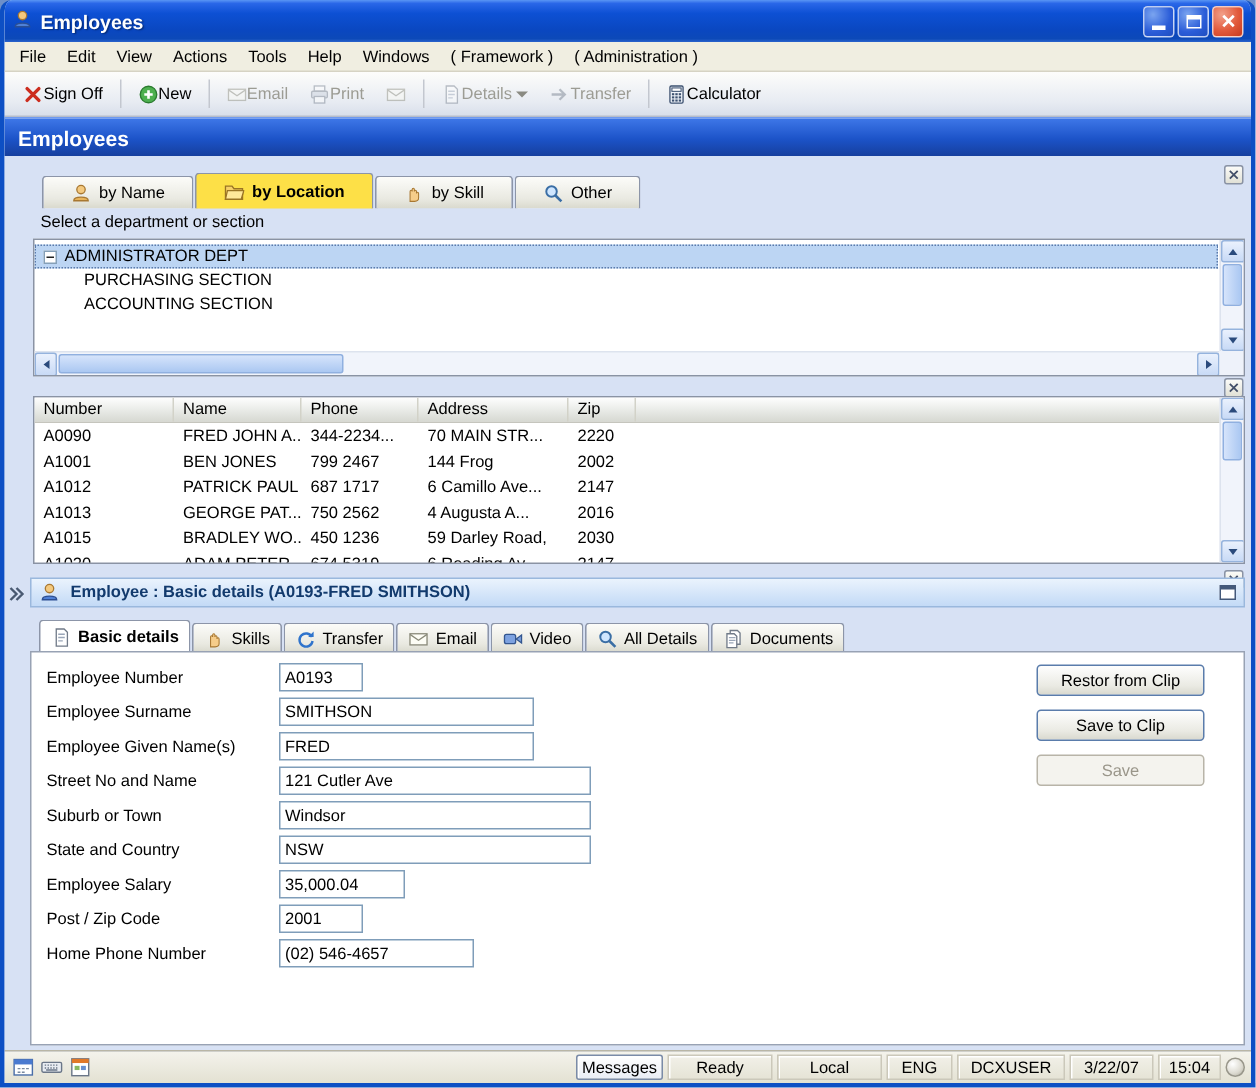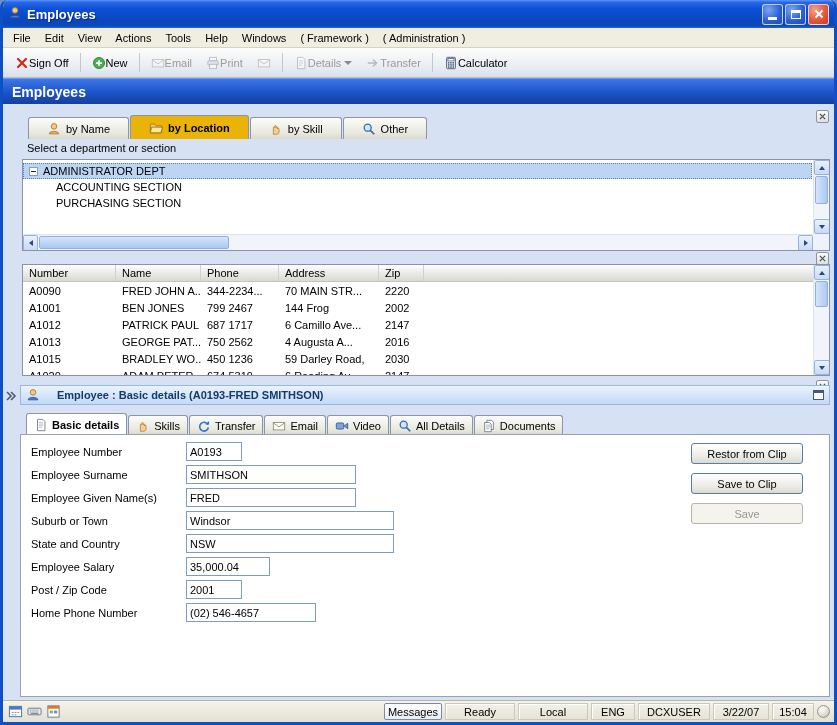--- a/index.html
+++ b/index.html
@@ -43,21 +43,21 @@
   .client{position:relative;height:596px;background:#d7e1f4}
   .ic{width:14px;height:14px;flex:none}
 
   .close-x{position:absolute;right:5px;width:13px;height:13px;background:linear-gradient(180deg,#fbfbf8,#e1e1d6);
     border:1px solid #8a93a4;border-radius:2px;display:flex;align-items:center;justify-content:center}
 
   .tabstrip{position:absolute;left:25px;top:11px;display:flex;align-items:flex-end;gap:1px}
   .tab{display:flex;align-items:center;gap:5px;height:22px;padding:0 18px;
     background:linear-gradient(180deg,#fcfcf9,#e9e9e1 70%,#d9d9cd);
     border:1px solid #8c95a8;border-bottom:none;border-radius:3px 3px 0 0}
-  .tab.active{background:#eab308;font-weight:bold;height:24px}
+  .tab.active{background:#fde047;font-weight:bold;height:24px}
 
   .hint{position:absolute;left:24px;top:38px}
 
   .panelbox{position:absolute;left:19px;width:808px;background:#fff;border:1px solid #8a93a4;overflow:hidden}
   .tree-panel{top:55px;height:92px}
   .grid-panel{top:160px;height:112px}
 
   
   .tree-rows{position:absolute;left:0;top:3px;right:17px}
   .trow{height:16px;display:flex;align-items:center;padding-left:6px;white-space:nowrap}
@@ -85,21 +85,21 @@
   .ghead{display:flex;height:17px;background:linear-gradient(180deg,#fefefe,#e6e8e4 60%,#d7d9d2);border-bottom:1px solid #c5c5bd}
   .hcell{padding:2px 6px;border-right:1px solid #d2d2c8;overflow:hidden;white-space:nowrap}
   .grow{display:flex;height:17px;align-items:center}
   .gcell{padding:0 6px;overflow:hidden;white-space:nowrap}
   .c0{width:93px}.c1{width:85px}.c2{width:78px}.c3{width:100px}.c4{width:45px}
 
   
   .chevron{position:absolute;left:2px;top:284px;width:14px;height:16px;display:flex;align-items:center}
   .details-panel{position:absolute;left:17px;top:281px;width:810px;height:312px}
   .dhead{height:20px;background:linear-gradient(180deg,#eaf3fd,#c3daf6);border:1px solid #9ab8dd;
-    display:flex;align-items:center;gap:17px;padding:0 5px;color:#123a6d;font-weight:bold}
+    display:flex;align-items:center;gap:7px;padding:0 5px;color:#123a6d;font-weight:bold}
   .dhead .dtitle{flex:1}
   .restore-box{width:11px;height:10px;border:1px solid #44597a;border-top-width:3px;background:#fff}
   .dtabs{position:absolute;left:6px;top:28px;display:flex;align-items:flex-end;gap:1px}
   .dtab{display:flex;align-items:center;gap:4px;height:20px;padding:0 7px;
     background:linear-gradient(180deg,#fcfcf9,#e9e9e1 70%,#d9d9cd);
     border:1px solid #8c95a8;border-bottom:none;border-radius:3px 3px 0 0}
   .dtab.active{background:#fff;font-weight:bold;height:22px}
   .dpage{position:absolute;left:0;top:49px;width:810px;bottom:0;background:#fff;border:1px solid #98a2b4}
   .dform{position:absolute;left:10px;top:5px}
   .frow{display:flex;align-items:center;height:23px}
@@ -278,24 +278,24 @@
 
     <div class="hint">Select a department or section</div>
 
     <div class="panelbox tree-panel">
       <div class="tree-rows">
         <div class="trow selected">
           <span class="expander"></span>
           <span>ADMINISTRATOR DEPT</span>
         </div>
         <div class="trow child">
+          <span>PURCHASING SECTION</span>
+        </div>
+        <div class="trow child">
           <span>ACCOUNTING SECTION</span>
-        </div>
-        <div class="trow child">
-          <span>PURCHASING SECTION</span>
         </div>
       </div>
       <div class="vscroll" style="bottom:16px">
         <div class="sbv sbtn" style="top:0">
             <span class="arr-up"></span>
           </div>
         <div class="vthumb" style="top:16px;height:28px"></div>
         <div class="sbv sbtn" style="bottom:0">
             <span class="arr-dn"></span>
           </div>
@@ -459,20 +459,24 @@
             <label class="flabel">Employee Number</label>
             <input class="finput" style="width: 56px;" value="A0193">
           </div>
           <div class="frow">
             <label class="flabel">Employee Surname</label>
             <input class="finput" style="width: 170px;" value="SMITHSON">
           </div>
           <div class="frow">
             <label class="flabel">Employee Given Name(s)</label>
             <input class="finput" style="width: 170px;" value="FRED">
+          </div>
+          <div class="frow">
+            <label class="flabel">Street No and Name</label>
+            <input class="finput" style="width: 208px;" value="121 Cutler Ave">
           </div>
           <div class="frow">
             <label class="flabel">Suburb or Town</label>
             <input class="finput" style="width: 208px;" value="Windsor">
           </div>
           <div class="frow">
             <label class="flabel">State and Country</label>
             <input class="finput" style="width: 208px;" value="NSW">
           </div>
           <div class="frow">

